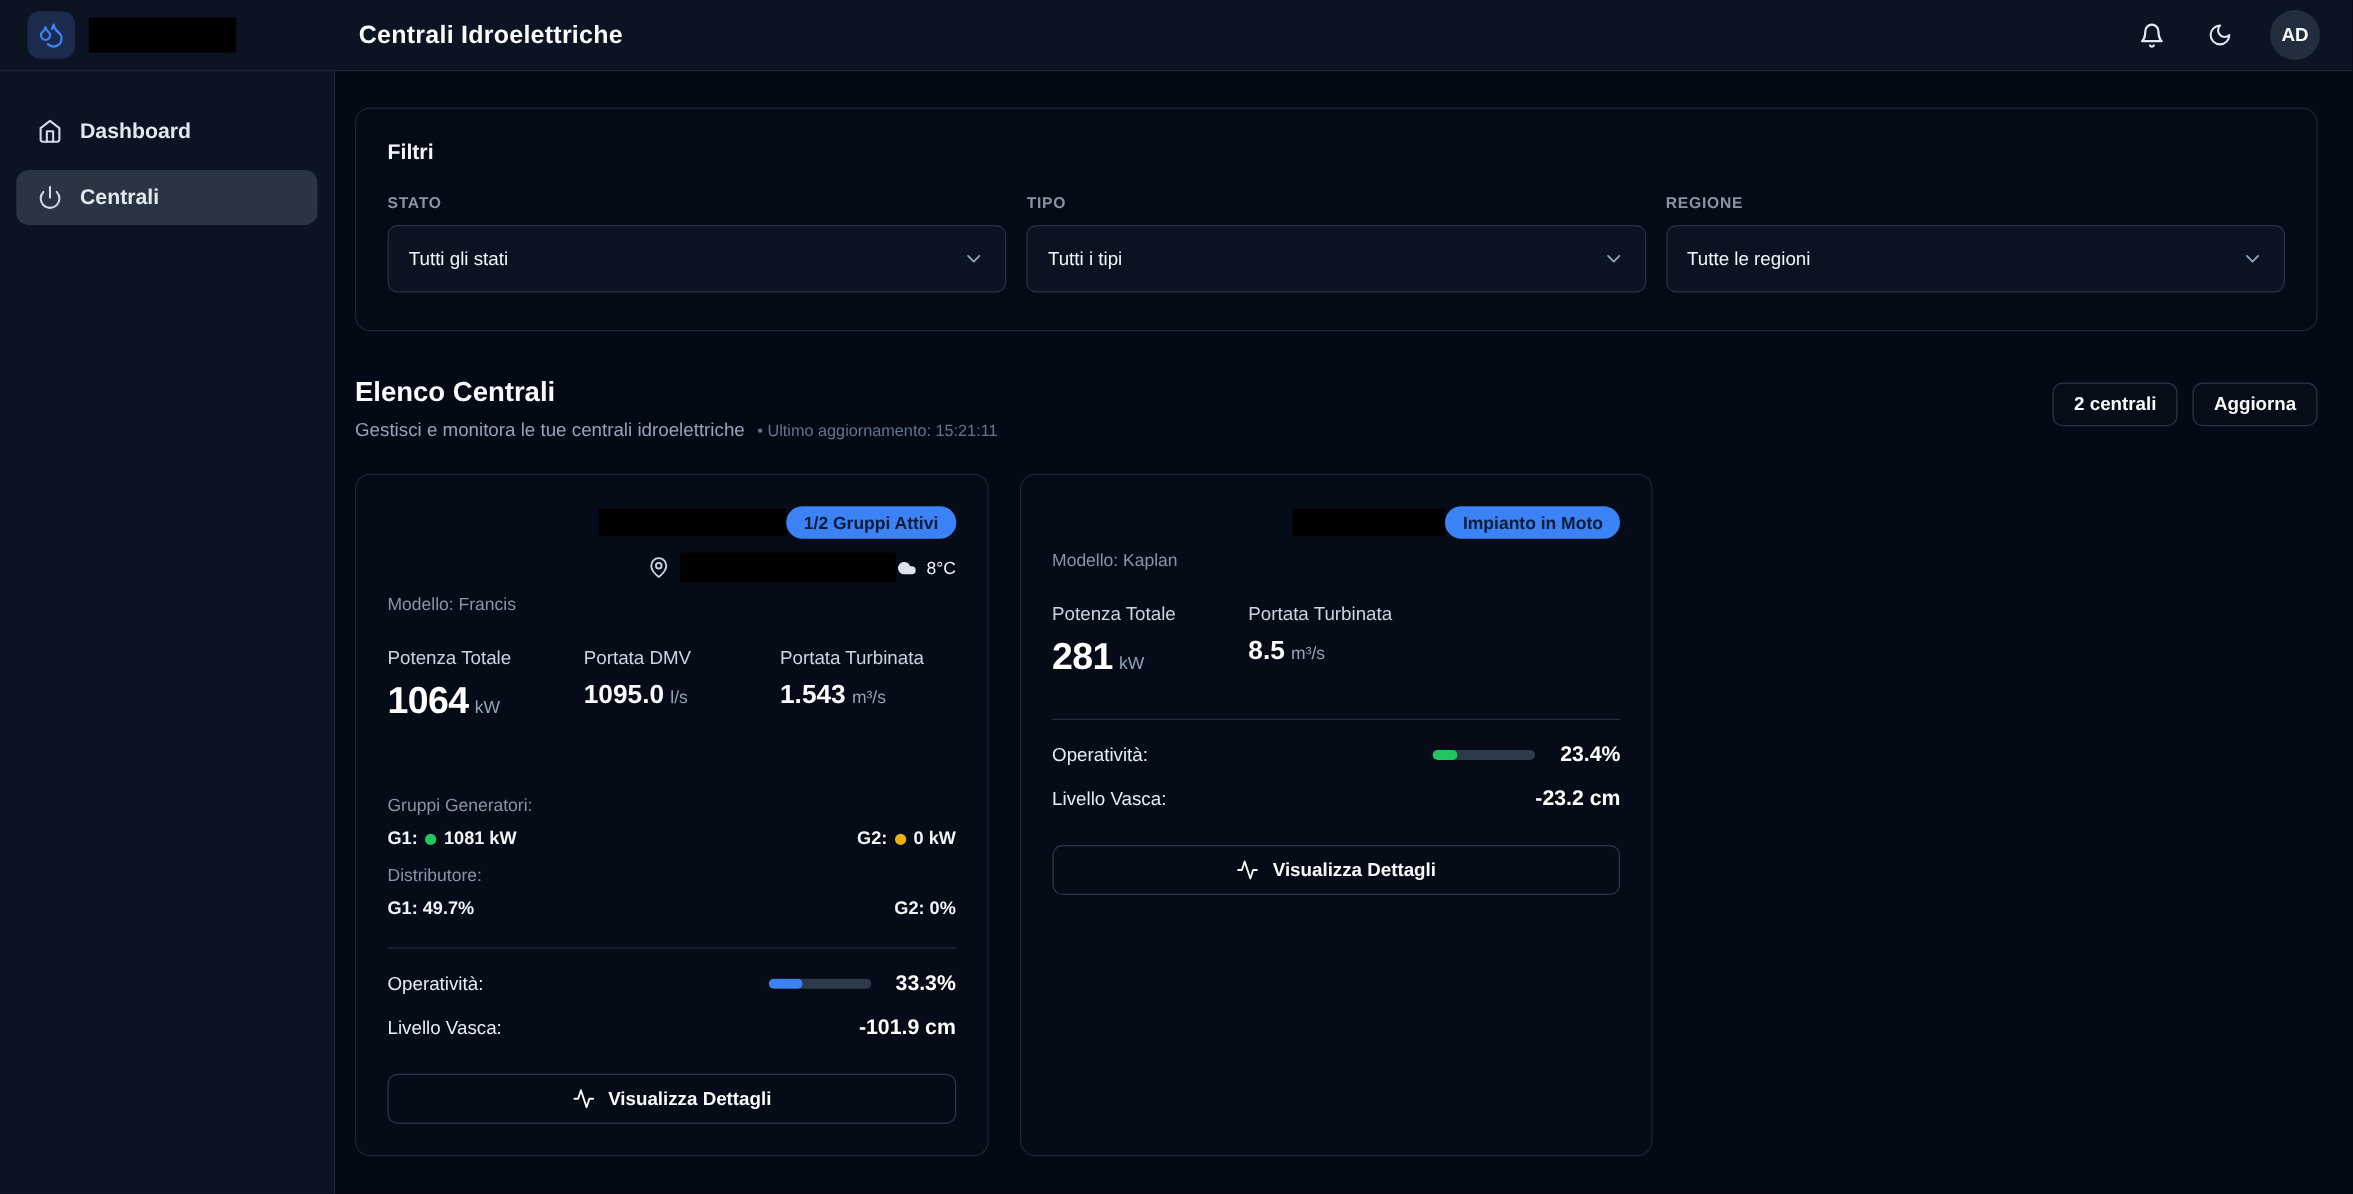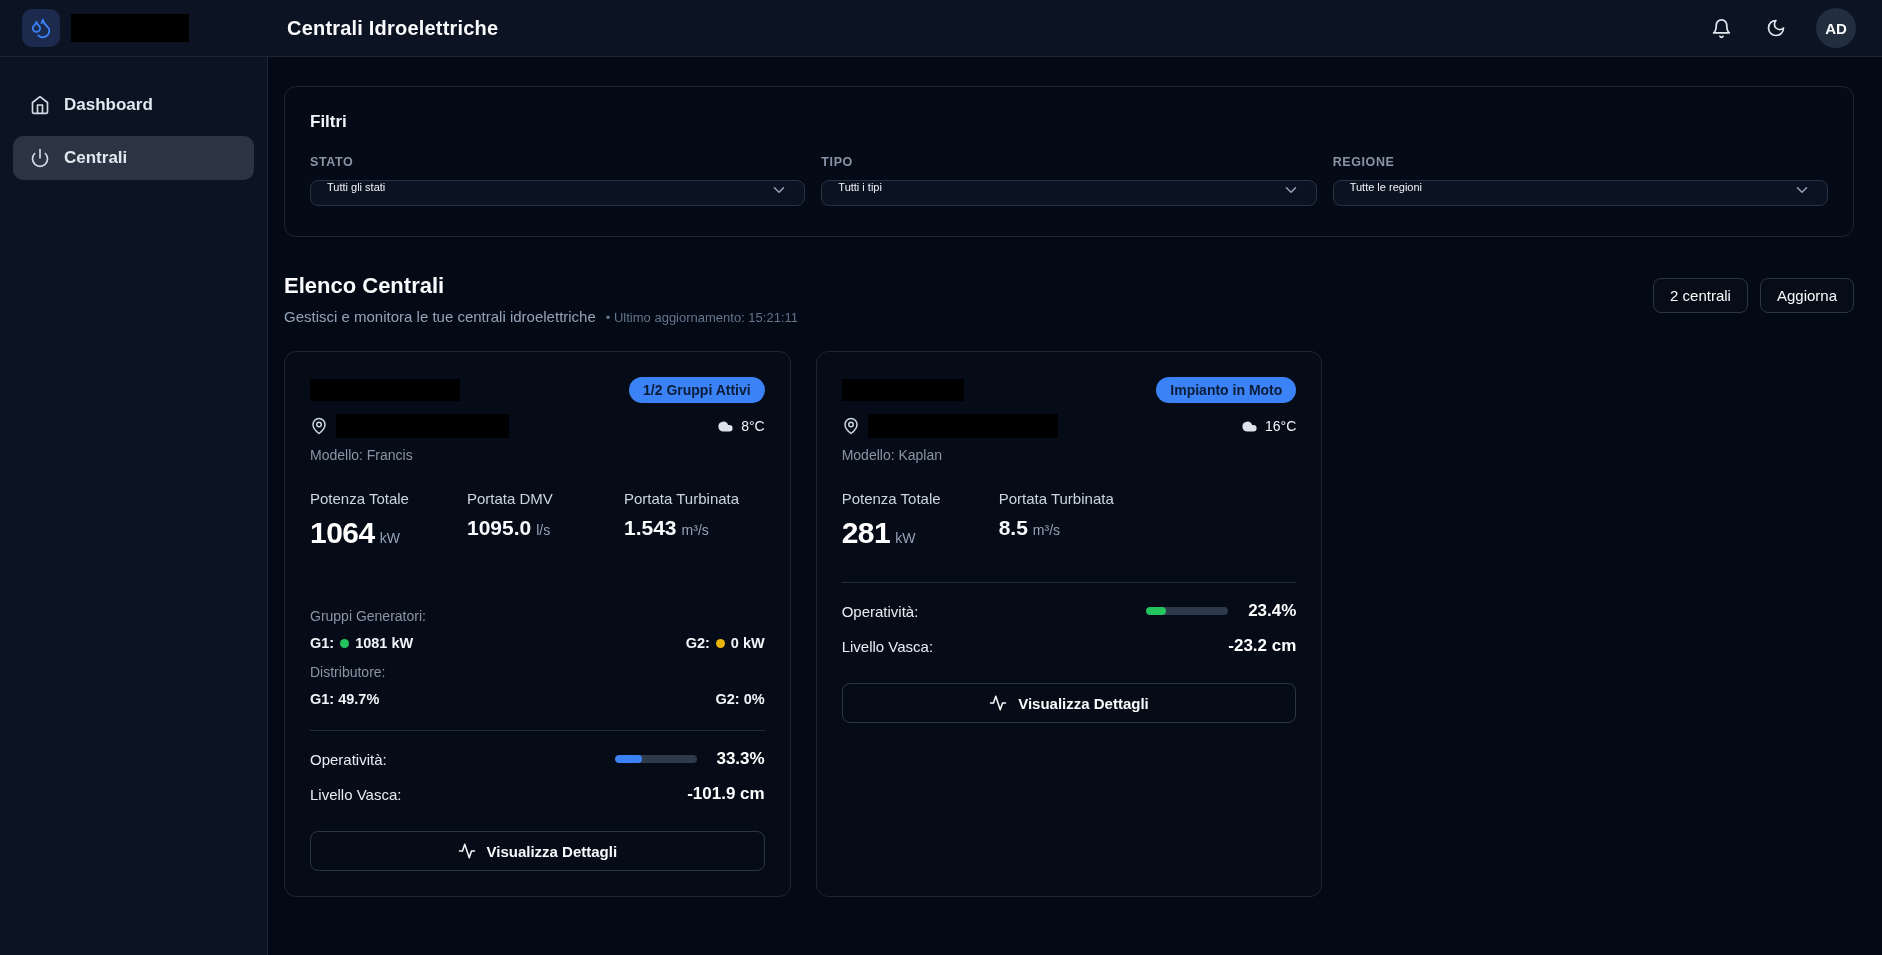--- a/index.html
+++ b/index.html
@@ -55,46 +55,46 @@
   .filters {
     border:1px solid #1c2534; border-radius:12px; padding:25px 25px 30px; margin-bottom:36px;
     background:#050b16;
   }
   .filters-title { font-size:17px; font-weight:700; color:#f1f5f9; margin-bottom:23px; }
   .filters-grid { display:grid; grid-template-columns:repeat(3,1fr); gap:16px; }
   .filter-label {
     font-size:12.5px; font-weight:700; letter-spacing:.6px; color:#8a94a6; margin-bottom:11px;
   }
   .select {
-    height:26px; background:#0b1322; border:1px solid #283343; border-radius:8px;
-    display:flex; align-items:flex-start; justify-content:space-between; padding:0 16px;
-    font-size:11px; color:#f1f5f9; cursor:pointer;
+    height:54px; background:#0b1322; border:1px solid #283343; border-radius:8px;
+    display:flex; align-items:center; justify-content:space-between; padding:0 16px;
+    font-size:15px; color:#f1f5f9; cursor:pointer;
   }
   .select .ic { color:#94a3b8; }
 
   
   .list-header { display:flex; justify-content:space-between; align-items:flex-start; margin-bottom:26px; }
   .list-title { font-size:22px; font-weight:700; color:#f8fafc; }
   .list-sub-row { display:flex; align-items:baseline; gap:10px; margin-top:9px; }
   .list-subtitle { font-size:15px; color:#94a3b8; }
   .list-update { font-size:13px; color:#64748b; }
   .list-actions { display:flex; gap:12px; margin-top:5px; }
   .pill-btn {
     background:#070d18; border:1px solid #2a3647; border-radius:8px;
-    color:#f8fafc; font-size:15px; font-weight:400; padding:8px 16px; cursor:pointer;
+    color:#f8fafc; font-size:15px; font-weight:700; padding:8px 16px; cursor:pointer;
     font-family:inherit;
   }
 
   
   .cards-grid { display:grid; grid-template-columns:repeat(3,1fr); gap:25px; }
   .card {
     border:1px solid #1c2534; border-radius:12px; padding:25px; background:#060c17;
     min-height:480px; display:flex; flex-direction:column;
   }
-  .card-row { display:flex; justify-content:space-between; align-items:center; }
+  .card-row { display:flex; justify-content:flex-end; align-items:center; }
   .name-redact { width:150px; height:22px; }
   .loc-redact { width:173px; height:24px; margin-left:8px; }
   .loc-redact.c2 { width:190px; }
   .badge {
     background:#3b82f6; color:#0b1c36; font-size:14px; font-weight:600;
     padding:5px 14px; border-radius:999px; white-space:nowrap;
   }
   .loc-left { display:flex; align-items:center; color:#cbd5e1; }
   .weather { display:flex; align-items:center; gap:7px; font-size:14px; color:#f1f5f9; font-weight:500; }
   .row2 { margin-top:11px; }
@@ -345,39 +345,20 @@
           </span>
           <span>Visualizza Dettagli</span>
         </button>
       </article>
 
       <article class="card">
         <div class="card-row">
           <div class="redact name-redact" style="width:122px"></div>
           <span class="badge">Impianto in Moto</span>
         </div>
-        <div class="card-row row2">
-          <div class="loc-left">
-            <span>
-              <svg width="18" height="18" viewBox="0 0 24 24" fill="none" stroke="currentColor" stroke-width="2" stroke-linecap="round" stroke-linejoin="round">
-                <path d="M20 10c0 6-8 12-8 12s-8-6-8-12a8 8 0 0 1 16 0Z"></path>
-                  <circle cx="12" cy="10" r="3"></circle>
-              </svg>
-            </span>
-            <span class="redact loc-redact c2"></span>
-          </div>
-          <div class="weather">
-            <span>
-              <svg width="17" height="17" viewBox="0 0 24 24" fill="#dde3ec">
-                  <path d="M17.5 19H9a7 7 0 1 1 6.71-9h1.79a4.5 4.5 0 1 1 0 9Z"></path>
-                </svg>
-            </span>
-            <span>16°C</span>
-          </div>
-        </div>
         <div class="model">Modello: Kaplan</div>
 
         <div class="stats">
           <div>
             <div class="stat-label">Potenza Totale</div>
             <div class="stat-value">
               <span class="stat-big">281</span>
               <span class="stat-unit">kW</span>
             </div>
           </div>

